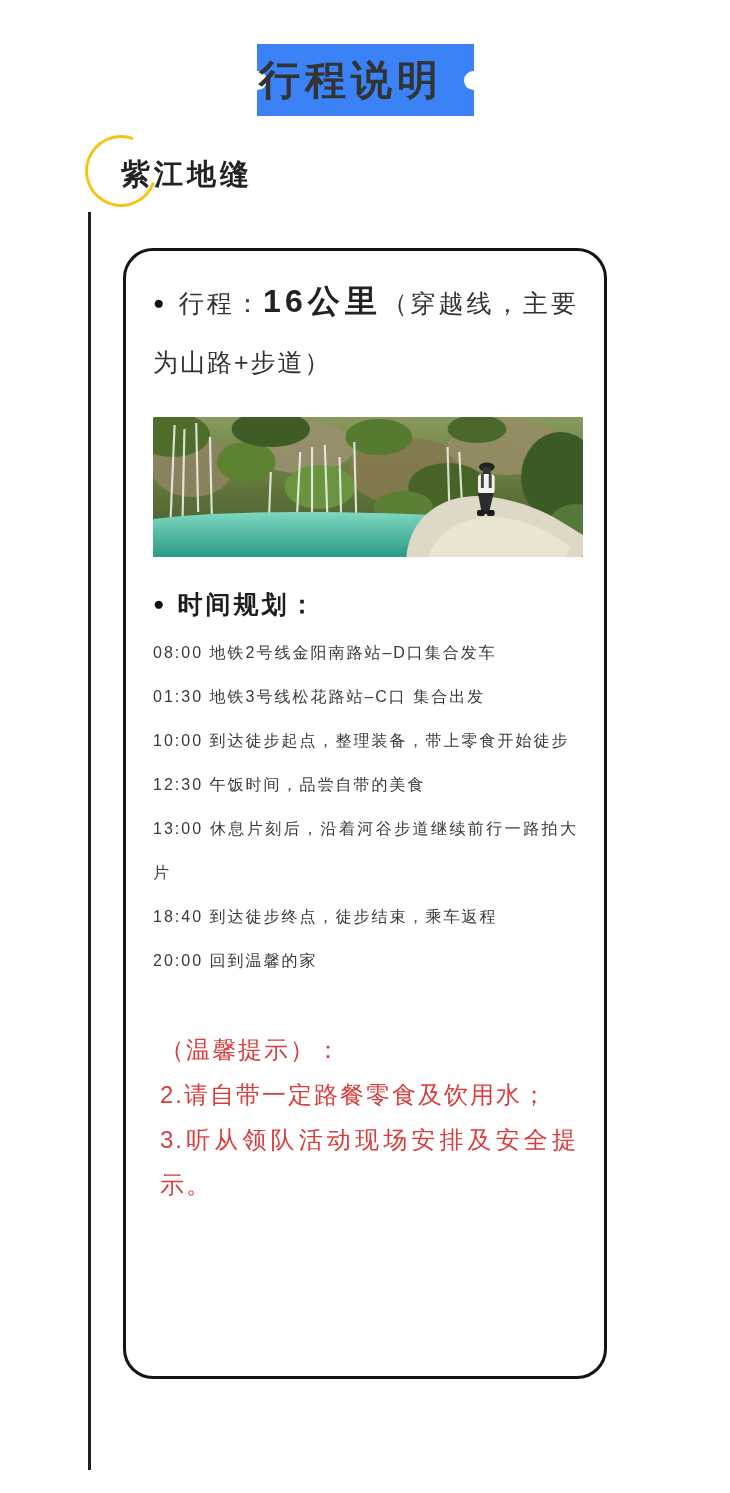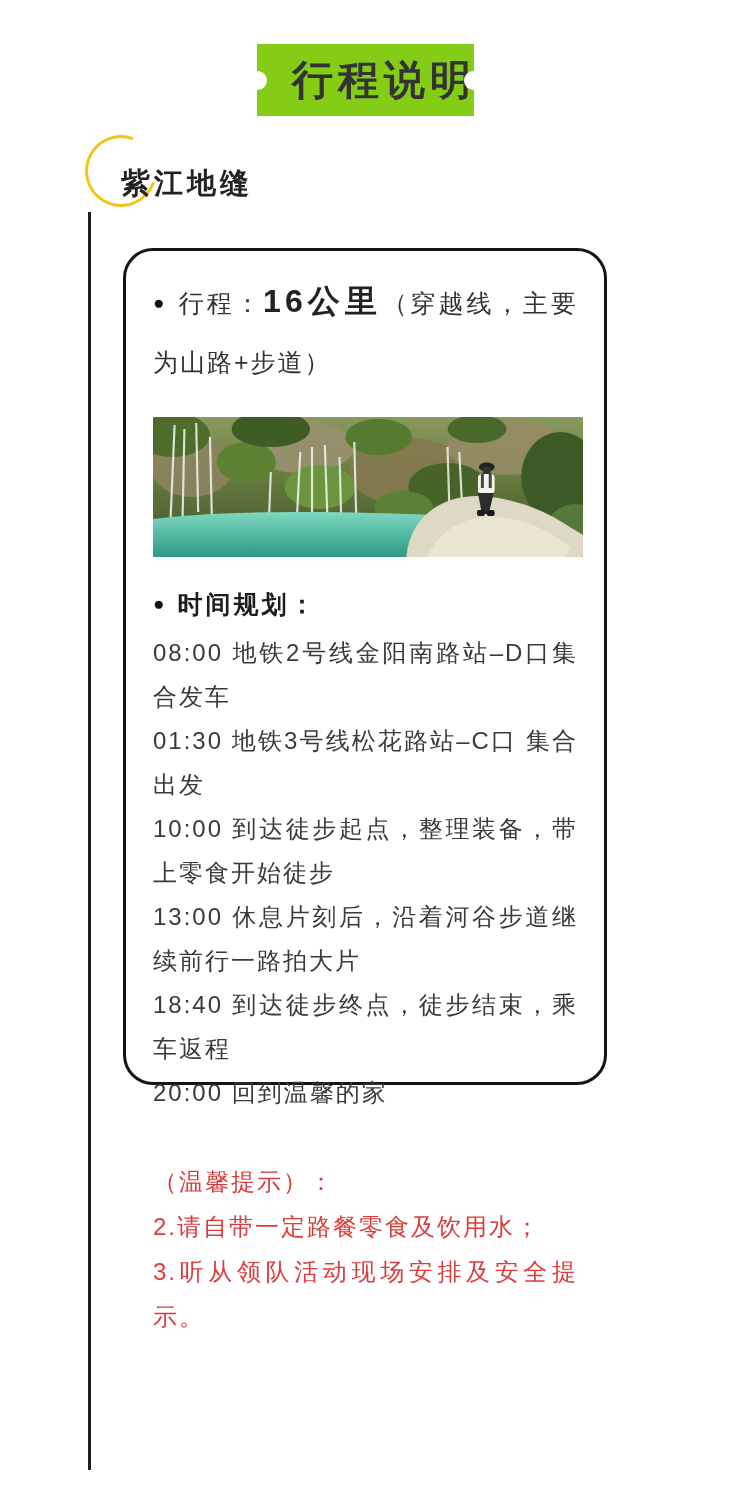--- a/index.html
+++ b/index.html
@@ -6,53 +6,53 @@
     margin:0;padding:0;background:#ffffff;
     width:730px;height:1493px;overflow:hidden;
     font-family:"Liberation Sans","DejaVu Sans",sans-serif;
     -webkit-font-smoothing:antialiased;
   }
   .page{position:relative;width:730px;height:1493px;background:#fff;}
 
   
   .badge{
     position:absolute;left:257px;top:44px;width:217px;height:72px;
-    background:#84cc16;display:flex;align-items:center;justify-content:flex-end;
+    background:#3b82f6;display:flex;align-items:center;justify-content:flex-start;
   }
   .badge-text{
     font-size:41px;font-weight:700;color:#333;letter-spacing:5px;
     line-height:1;transform:translateX(2px);
   }
   .notch{
     position:absolute;width:19px;height:19px;border-radius:50%;
     background:#ffffff;top:50%;margin-top:-9.5px;
   }
   .notch-l{left:-9px;}
   .notch-r{right:-9px;}
 
   
   .arc{
     position:absolute;left:85px;top:135px;width:66px;height:66px;
     border:3px solid #f5c515;border-radius:50%;
     border-right-color:transparent;transform:rotate(-25deg);
   }
   .section-title{
-    position:absolute;left:121px;top:164px;margin:0;
+    position:absolute;left:121px;top:155px;margin:0;
     font-size:29px;font-weight:700;color:#222;letter-spacing:4px;
   }
 
   
   .vline{
     position:absolute;left:88px;top:212px;width:3px;height:1258px;
     background:#1f1f1f;
   }
 
   
   .card{
-    position:absolute;left:123px;top:248px;width:484px;height:837px;
+    position:absolute;left:123px;top:248px;width:484px;height:1131px;
     box-sizing:border-box;border:3px solid #141414;border-radius:30px;
     padding:22px 26px 0 27px;background:#fff;
   }
   .trip{
     margin:0;font-size:25px;line-height:57px;color:#333;
     letter-spacing:2px;text-align:justify;text-justify:inter-character;
   }
   .bullet{
     font-size:19px;margin-right:13px;color:#111;
     position:relative;top:-3px;letter-spacing:0;
@@ -64,24 +64,24 @@
     background:#4c6334;border-radius:2px;
   }
   .photo svg{display:block;width:100%;height:100%;}
 
   .sched-head{
     margin:30px 0 7px 0;font-size:25px;font-weight:700;color:#1d1d1d;
     letter-spacing:3px;line-height:34px;
   }
   .sched{margin-top:7px;}
   .sched p{
-    margin:0;font-size:24px;line-height:44px;color:#3a3a3a;
+    margin:0;font-size:16px;line-height:44px;color:#3a3a3a;
     letter-spacing:2px;text-align:justify;text-justify:inter-character;
   }
-  .tips{margin-top:44px;}
+  .tips{margin-top:44px;margin-left:7px;}
   .tips p{
     margin:0;font-size:24px;line-height:45px;color:#dc3b3b;
     letter-spacing:2px;text-align:justify;text-justify:inter-character;
   }
 </style>
 </head>
 <body>
 
 <div class="page">
 
@@ -161,20 +161,21 @@
         </g>
       </svg>
     </div>
 
     <p class="sched-head"><span class="bullet">●</span><span>时间规划：</span></p>
 
     <div class="sched">
       <p>08:00 地铁2号线金阳南路站–D口集合发车</p>
       <p>01:30 地铁3号线松花路站–C口 集合出发</p>
       <p>10:00 到达徒步起点，整理装备，带上零食开始徒步</p>
+      <p>12:30 午饭时间，品尝自带的美食</p>
       <p>13:00 休息片刻后，沿着河谷步道继续前行一路拍大片</p>
       <p>18:40 到达徒步终点，徒步结束，乘车返程</p>
       <p>20:00 回到温馨的家</p>
     </div>
 
     <div class="tips">
       <p>（温馨提示）：</p>
       <p>2.请自带一定路餐零食及饮用水；</p>
       <p>3.听从领队活动现场安排及安全提示。</p>
     </div>

